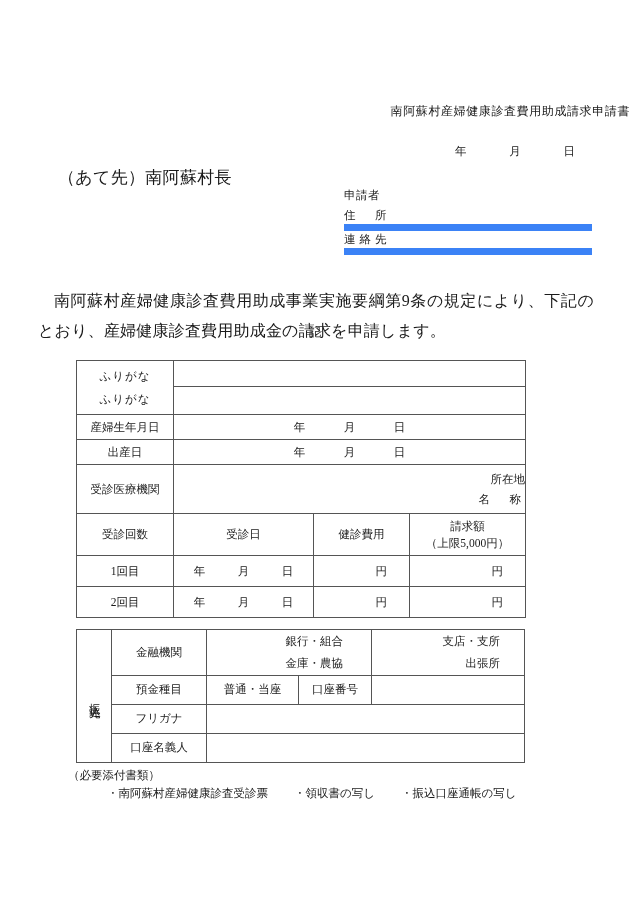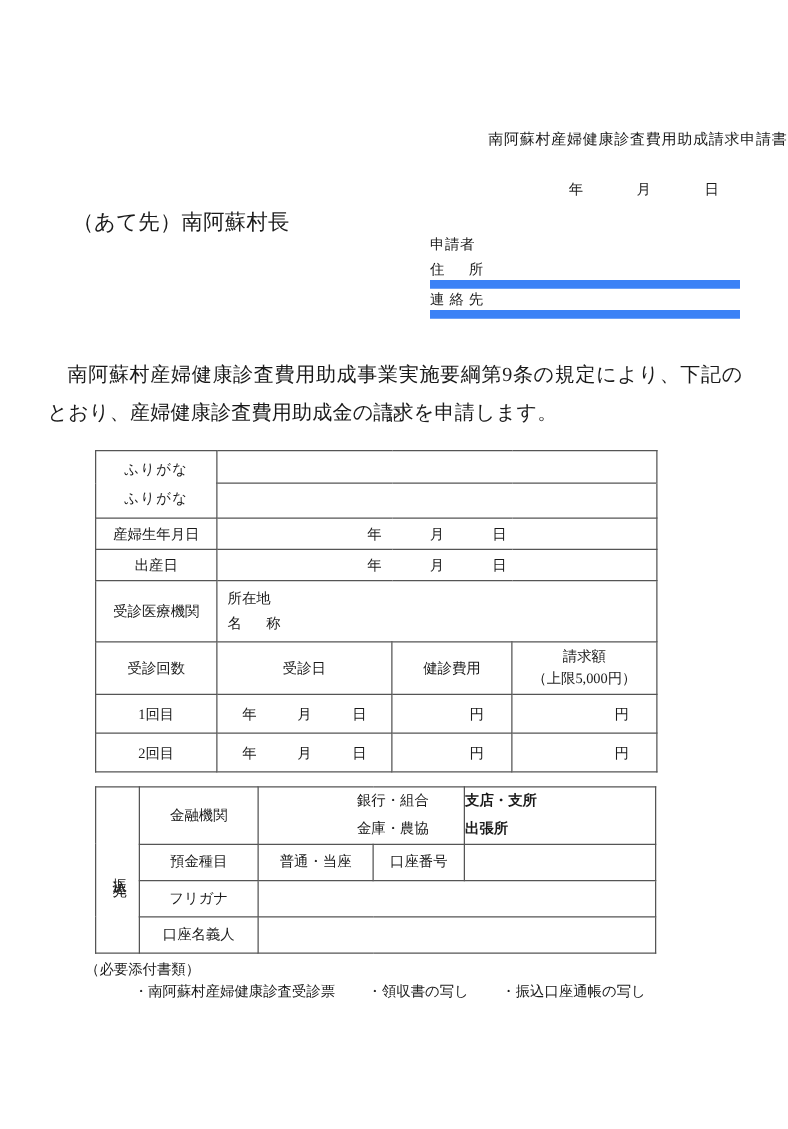--- a/index.html
+++ b/index.html
@@ -165,21 +165,21 @@
     gap: 0;
     letter-spacing: 0;
   }
   .ymd span {
     display: inline-block;
     width: 50px;
     text-align: center;
   }
   .ymd.narrow span { width: 44px; }
   .inst-cell {
-    text-align: left;
+    text-align: right;
     padding: 4px 0 4px 8px;
     line-height: 1.75;
     height: 42px;
   }
   .sp2 { letter-spacing: 4px; }
   .claim-head {
     line-height: 1.5;
     padding: 3px 0;
   }
   .yen-cell {
@@ -209,25 +209,24 @@
     display: inline-block;
     font-size: 11.5px;
   }
   .bank-kind-cell {
     text-align: right;
     padding-right: 28px;
     line-height: 1.95;
     height: 44px;
   }
   .branch-cell {
-    text-align: left;
+    text-align: right;
     padding-right: 24px;
     line-height: 1.95;
     height: 44px;
-    font-weight: bold;
   }
   .b-row { height: 29px; }
   .b-blank { }
 
   
   .attach-title {
     position: absolute;
     left: 68px;
     top: 768px;
     font-size: 11.5px;

